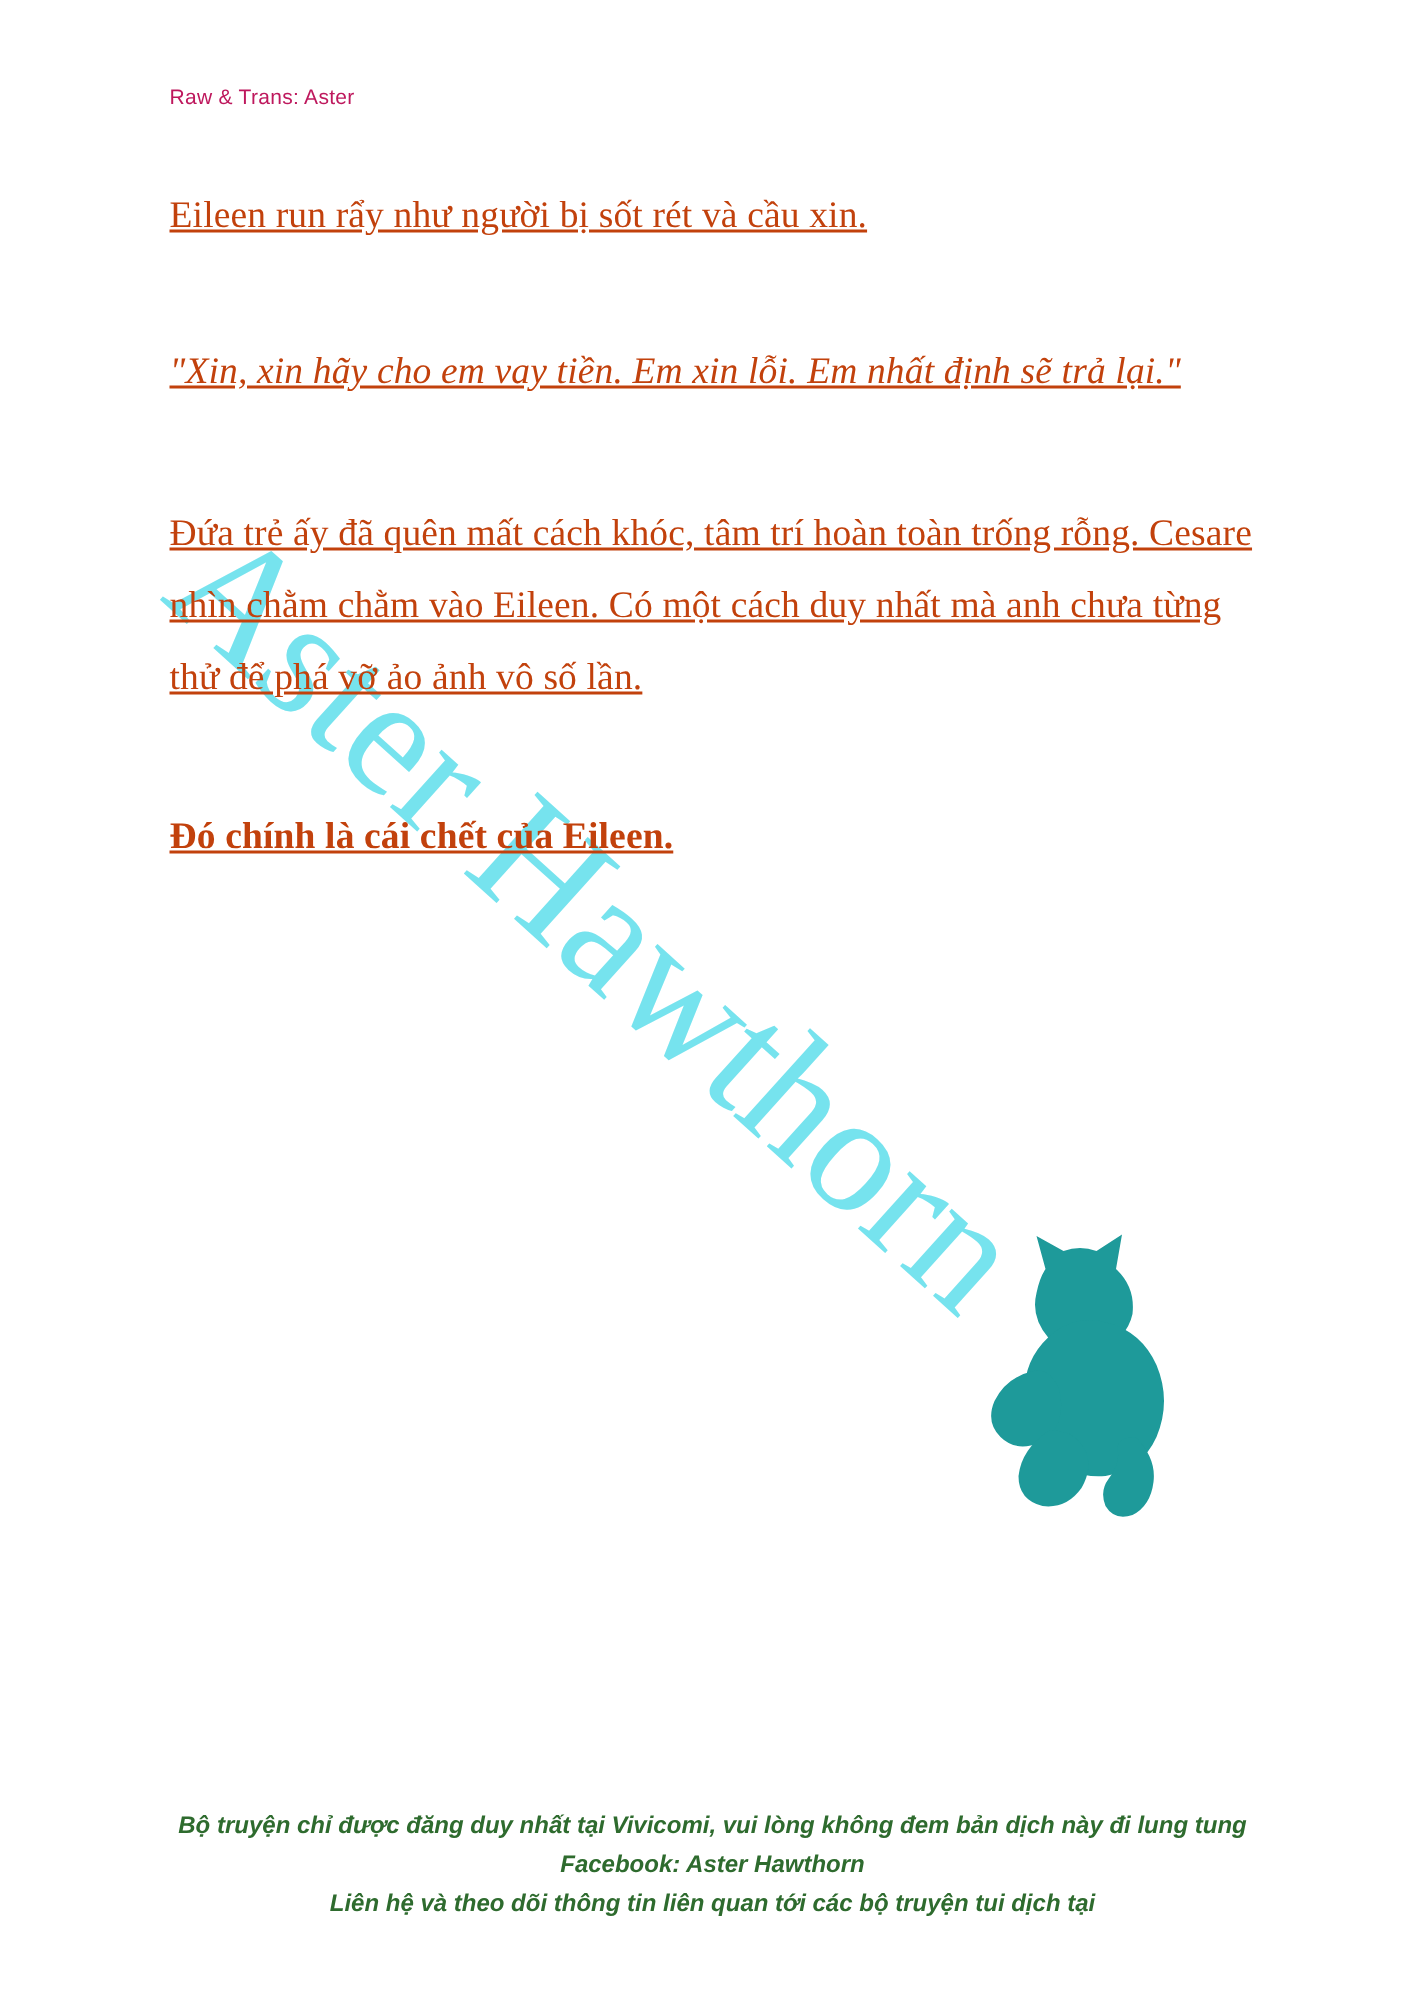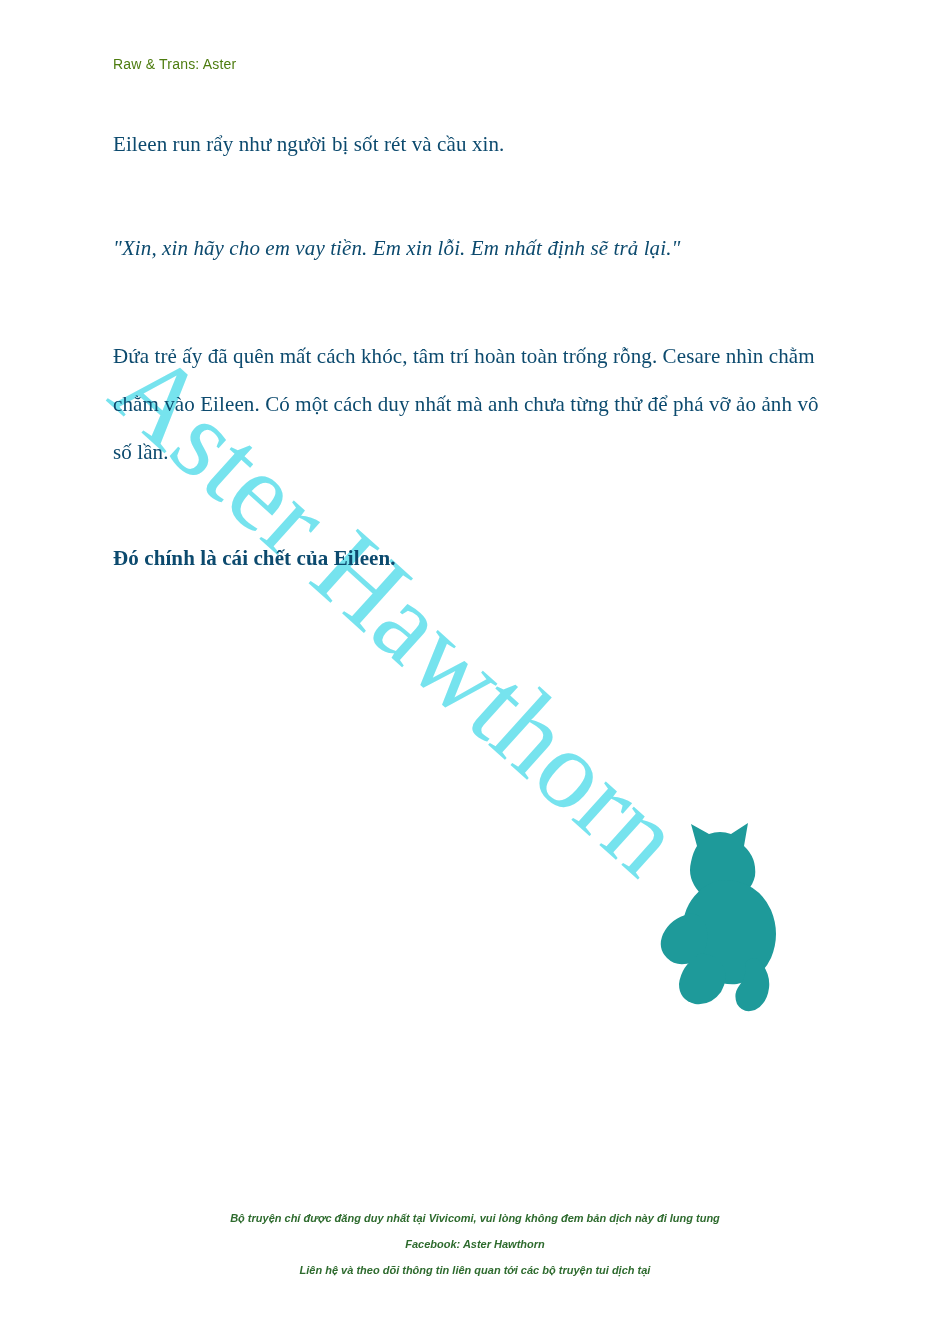--- a/index.html
+++ b/index.html
@@ -17,21 +17,21 @@
     font-family: "Liberation Serif", "DejaVu Serif", serif;
   }
 
   
   .doc-header {
     position: absolute;
     left: 113px;
     top: 56px;
     font-family: "Liberation Sans", "DejaVu Sans", sans-serif;
     font-size: 14px;
-    color: #4d7c0f;
+    color: #be185d;
     letter-spacing: 0.2px;
     white-space: nowrap;
   }
 
   
   .watermark-diagonal {
     position: absolute;
     left: 168px;
     top: 330px;
     transform-origin: 0 0;
@@ -59,25 +59,26 @@
 
   
   .body-text {
     position: absolute;
     left: 113px;
     top: 120px;
     width: 722px;
     z-index: 2;
   }
   .para {
-    font-size: 21px;
+    font-size: 25px;
     line-height: 48px;
-    color: #0c4a6e;
+    color: #c2410c;
     margin: 0 0 56px 0;
     letter-spacing: 0.1px;
+    text-decoration: underline;
   }
   .para.italic { font-style: italic; }
   .para.bold   { font-weight: bold; }
   .para.pgap-1 { margin-bottom: 56px; }
   .para.pgap-2 { margin-bottom: 60px; }
   .para.pgap-3 { margin-bottom: 58px; }
   .para.pgap-4 { margin-bottom: 58px; }
   .para.pgap-5 { margin-bottom: 58px; }
   .para.last   { margin-bottom: 0; }
 
@@ -85,21 +86,21 @@
   .footer-credit {
     position: absolute;
     left: 0;
     right: 0;
     top: 1205px;
     text-align: center;
     z-index: 2;
   }
   .footer-credit .fline {
     font-family: "Liberation Sans", "DejaVu Sans", sans-serif;
-    font-size: 11px;
+    font-size: 16px;
     font-weight: bold;
     font-style: italic;
     color: #2e6b2e;
     line-height: 26px;
     white-space: nowrap;
   }
 
   
   .site-logo {
     position: absolute;

